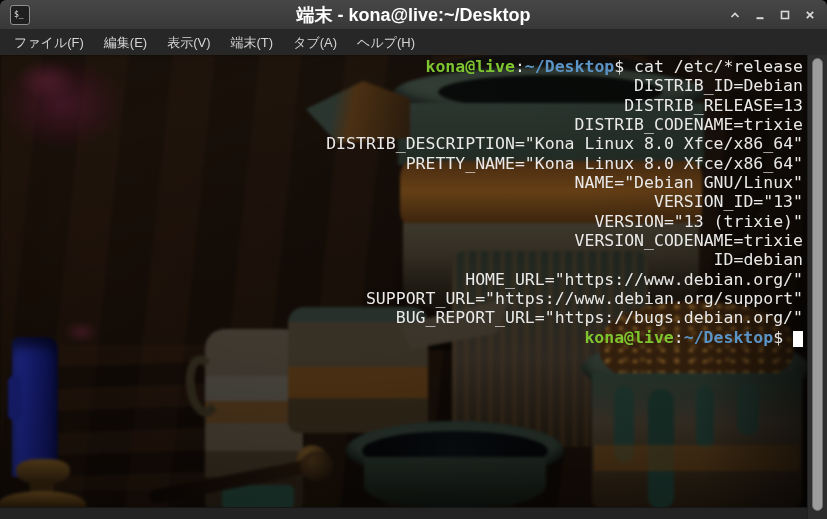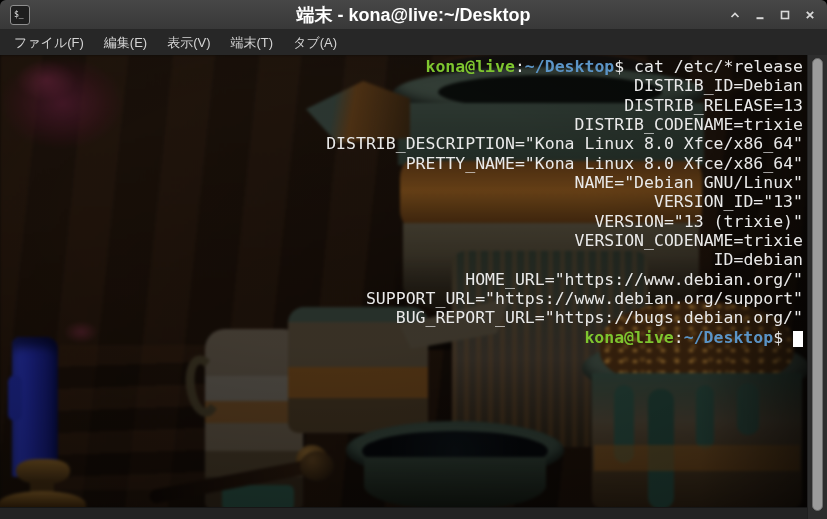--- a/index.html
+++ b/index.html
@@ -137,20 +137,21 @@
       </div>
     </div>
   </div>
 
   <div class="menubar">
     <span class="menu-item">ファイル(F)</span>
     <span class="menu-item">編集(E)</span>
     <span class="menu-item">表示(V)</span>
     <span class="menu-item">端末(T)</span>
     <span class="menu-item">タブ(A)</span>
+    <span class="menu-item">ヘルプ(H)</span>
   </div>
 
   <div class="terminal">
 
     <div class="photo">
       <div class="bg-base"></div>
       <div class="bg-flowers-a"></div>
       <div class="bg-flowers-b"></div>
       <div class="bg-flower-c"></div>
       <div class="bg-crate"></div>

